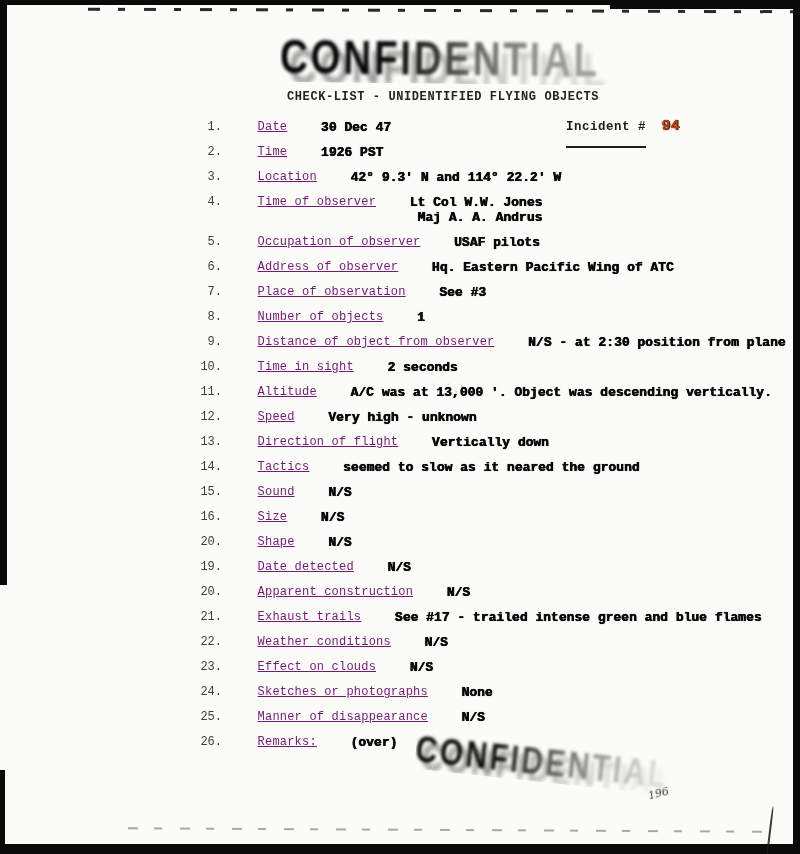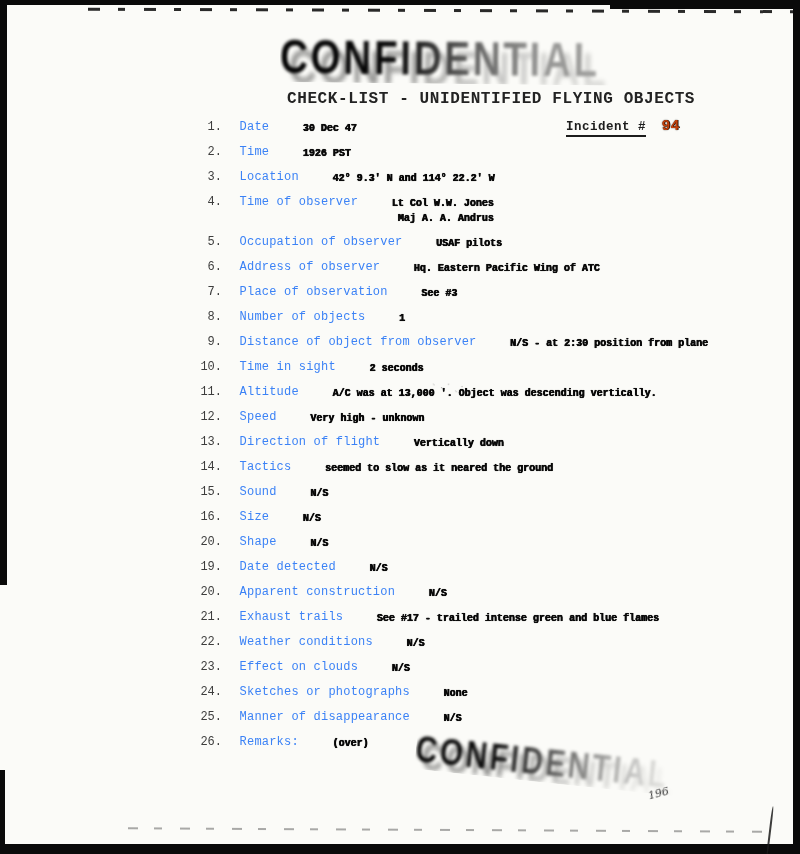--- a/index.html
+++ b/index.html
@@ -34,37 +34,37 @@
     mask-image:linear-gradient(93deg,rgba(0,0,0,1) 0%,rgba(0,0,0,.97) 32%,rgba(0,0,0,.62) 52%,rgba(0,0,0,.40) 72%,rgba(0,0,0,.34) 100%); }
   .stamp-top .echo { position:absolute; left:9px; top:10px; filter:blur(2.6px); opacity:.4; }
   .stamp-bottom { left:415px; top:745px; font-size:34px; transform:rotate(6deg);
     -webkit-mask-image:linear-gradient(92deg,rgba(0,0,0,1) 0%,rgba(0,0,0,.95) 28%,rgba(0,0,0,.5) 55%,rgba(0,0,0,.18) 78%,rgba(0,0,0,0) 96%);
     mask-image:linear-gradient(92deg,rgba(0,0,0,1) 0%,rgba(0,0,0,.95) 28%,rgba(0,0,0,.5) 55%,rgba(0,0,0,.18) 78%,rgba(0,0,0,0) 96%); }
   .stamp-bottom .echo { position:absolute; left:7px; top:7px; filter:blur(2.4px); opacity:.45; }
   .handwritten-note { position:absolute; left:648px; top:787px; font-size:11px; color:#3b3b3b;
     font-family:"DejaVu Serif",serif; font-style:italic; transform:rotate(-14deg); filter:blur(.3px); }
 
   
-  .doc-title { position:absolute; left:287px; top:90px; font-size:16px; font-weight:700;
+  .doc-title { position:absolute; left:287px; top:90px; font-size:12px; font-weight:700;
     letter-spacing:.6px; color:#232323; filter:blur(.25px); }
   .incident { position:absolute; left:566px; top:118px; font-size:12.5px; color:#1d1d1d; }
-  .incident .inc-label { font-weight:700; border-bottom:2px solid #1c1c1c; padding-bottom:1px;
+  .incident .inc-label { font-weight:700; border-bottom:2px solid #1c1c1c; padding-bottom:12px;
     letter-spacing:.5px; filter:blur(.25px); }
   .incident .inc-num { font-weight:800; font-size:15px; margin-left:8px; color:#c2410c;
     text-shadow:0 0 1.2px #000, .6px .4px 0 #000; filter:blur(.5px); }
 
   .checklist { position:absolute; left:198px; top:120px; width:600px; }
   .row { height:25px; line-height:15px; white-space:nowrap; }
   .row-4 { height:40px; }
   .num { display:inline-block; width:24px; text-align:right; font-size:12px; color:#3d3d3d;
     vertical-align:top; filter:blur(.2px); }
-  .lbl { display:inline-block; margin-left:8px; font-size:12px; color:#3b82f6;
-    vertical-align:top; filter:blur(.2px); letter-spacing:.2px; }
+  .lbl { display:inline-block; margin-left:26px; font-size:12px; color:#701a75;
+    vertical-align:top; filter:blur(.2px); letter-spacing:.2px;text-decoration:underline; }
   .val-group { display:inline-block; margin-left:24px; vertical-align:top; }
-  .val { font-size:10px; font-weight:700; color:#0a0a0a;
+  .val { font-size:13px; font-weight:700; color:#0a0a0a;
     text-shadow:0 0 .7px #000, .5px 0 0 #050505; filter:blur(.3px); }
   .val-suffix { position:relative; top:-4px; margin-left:2px; }
   .val-line2 { display:block; margin-top:0;text-align:right; }
 
   .ink-smudge { position:absolute; left:432px; top:381px; width:58px; height:14px; opacity:.5;
     filter:blur(.6px); font-size:10px; color:#555; transform:rotate(-3deg);
     font-family:"DejaVu Serif",serif; }
   .ink-smudge::before { content:"\02CB\00B7\02D9\02CF\00B7"; letter-spacing:3px; }
 </style>
 </head>

